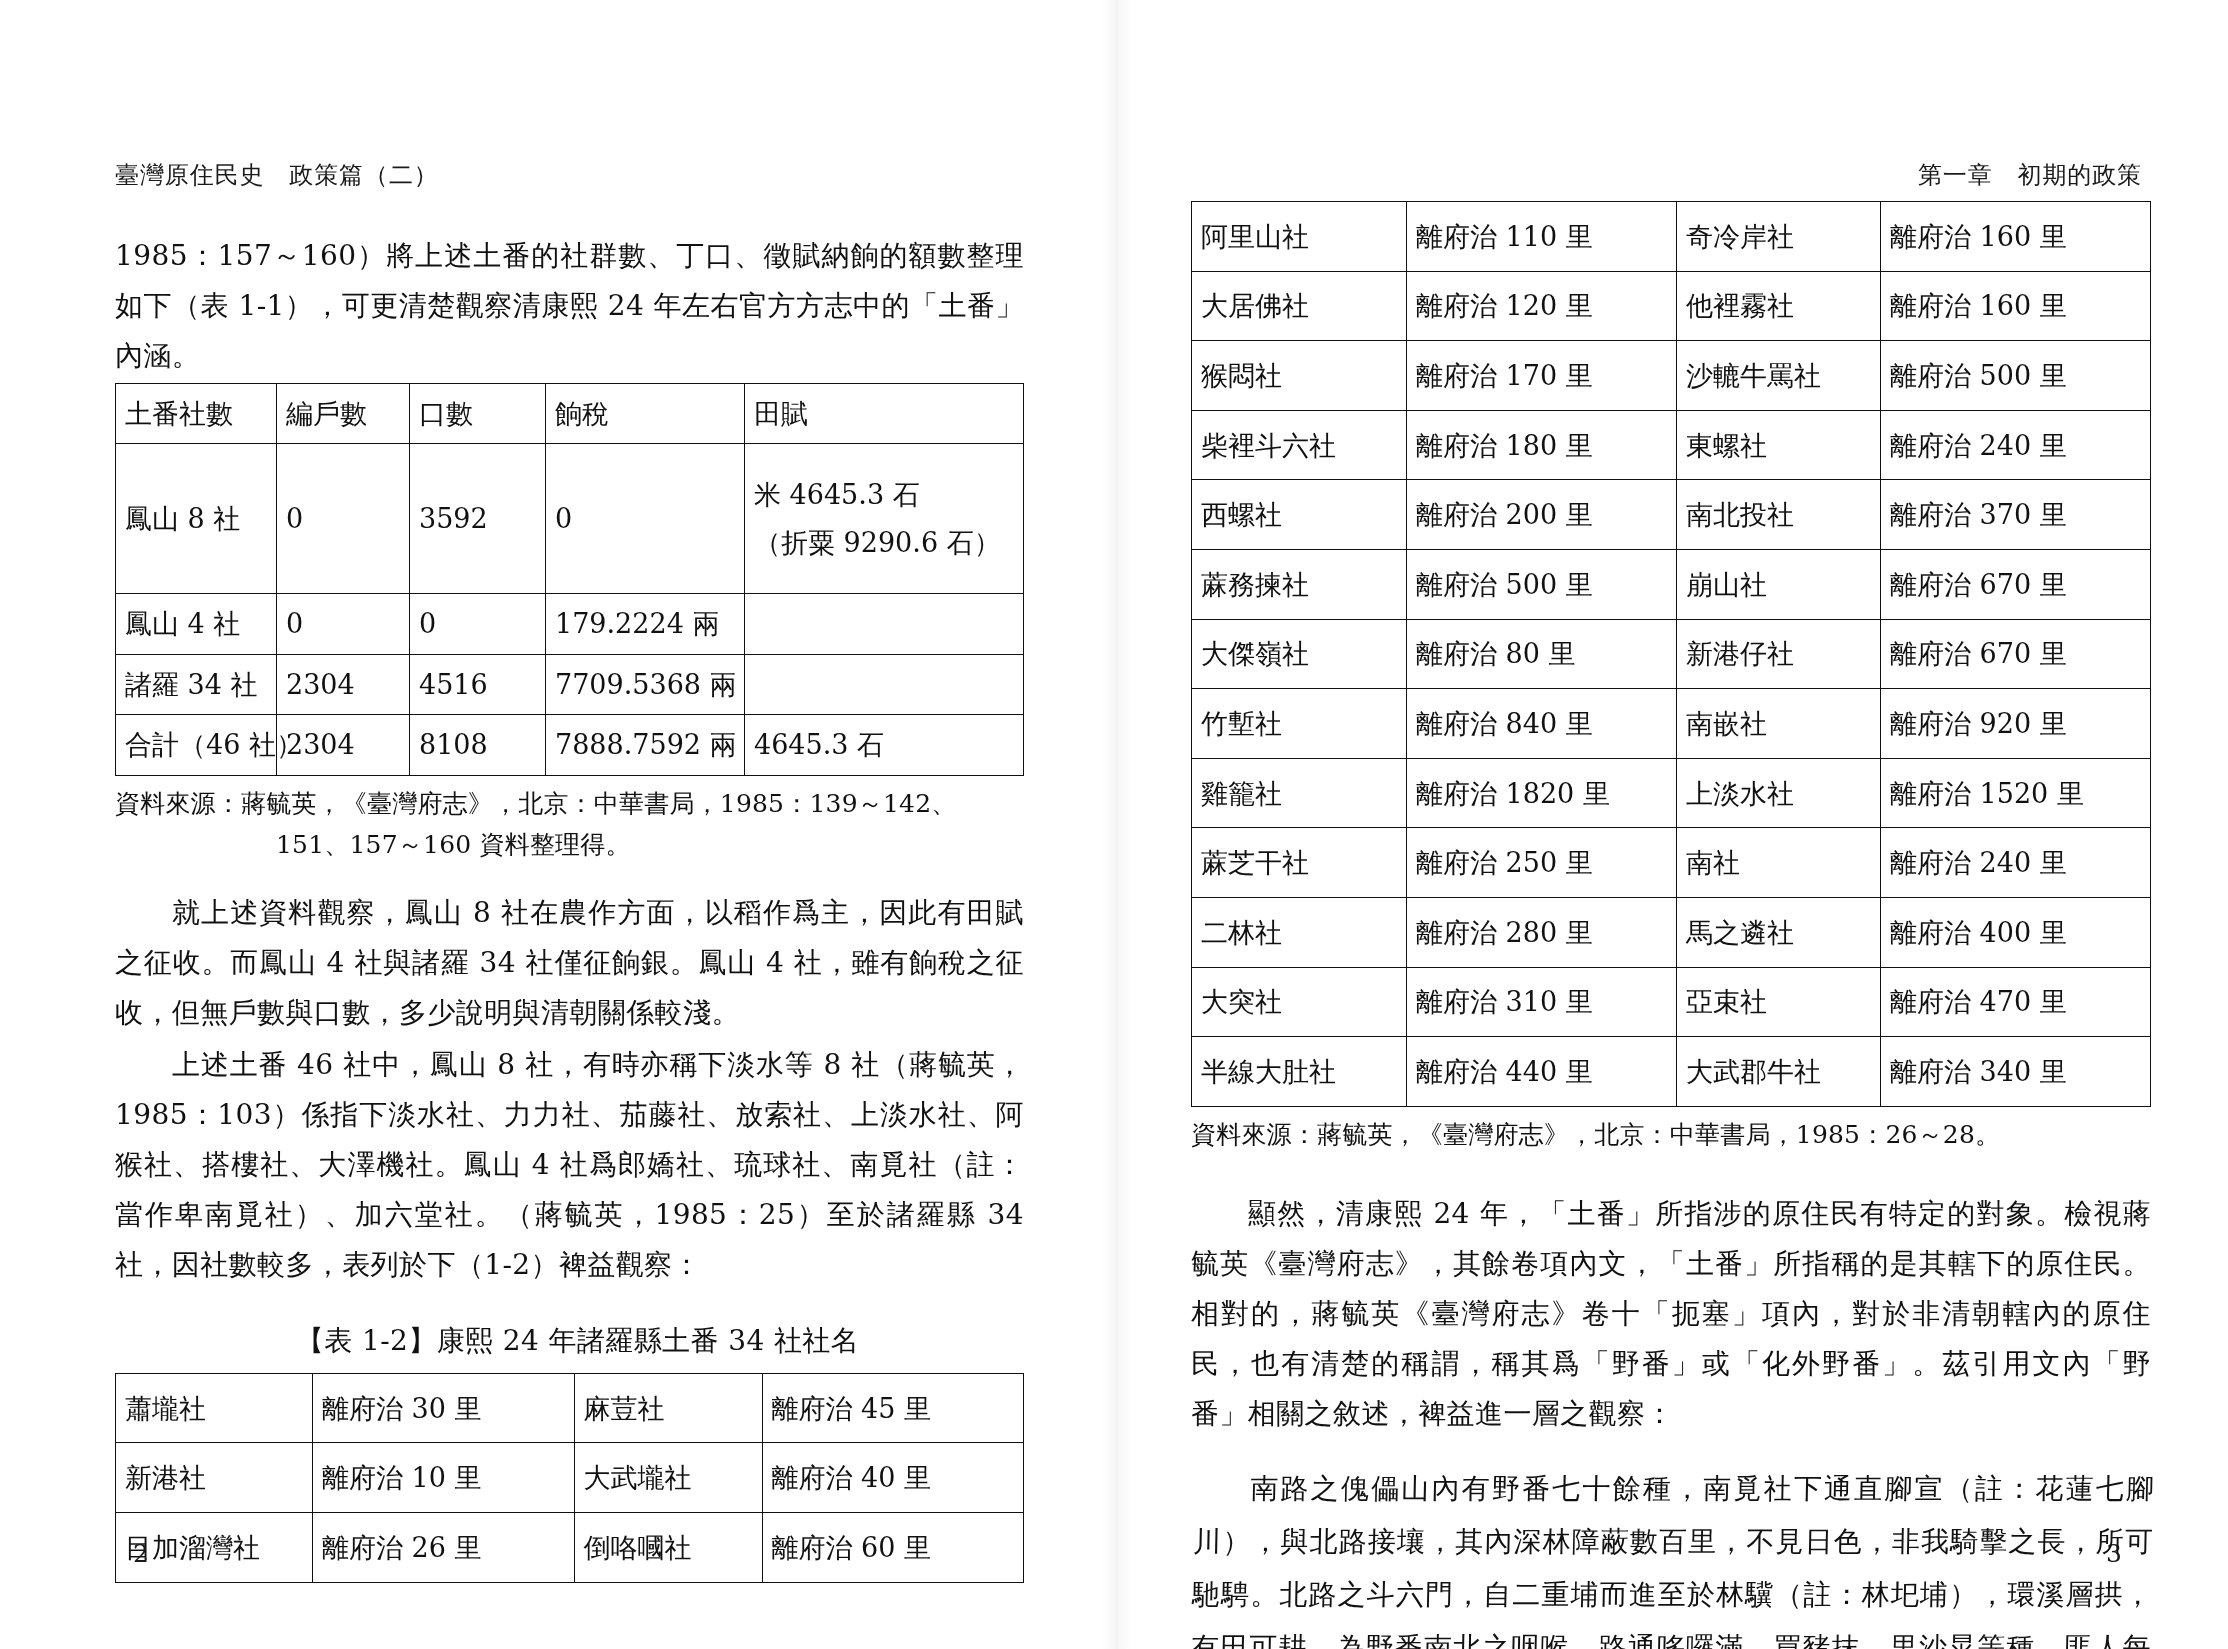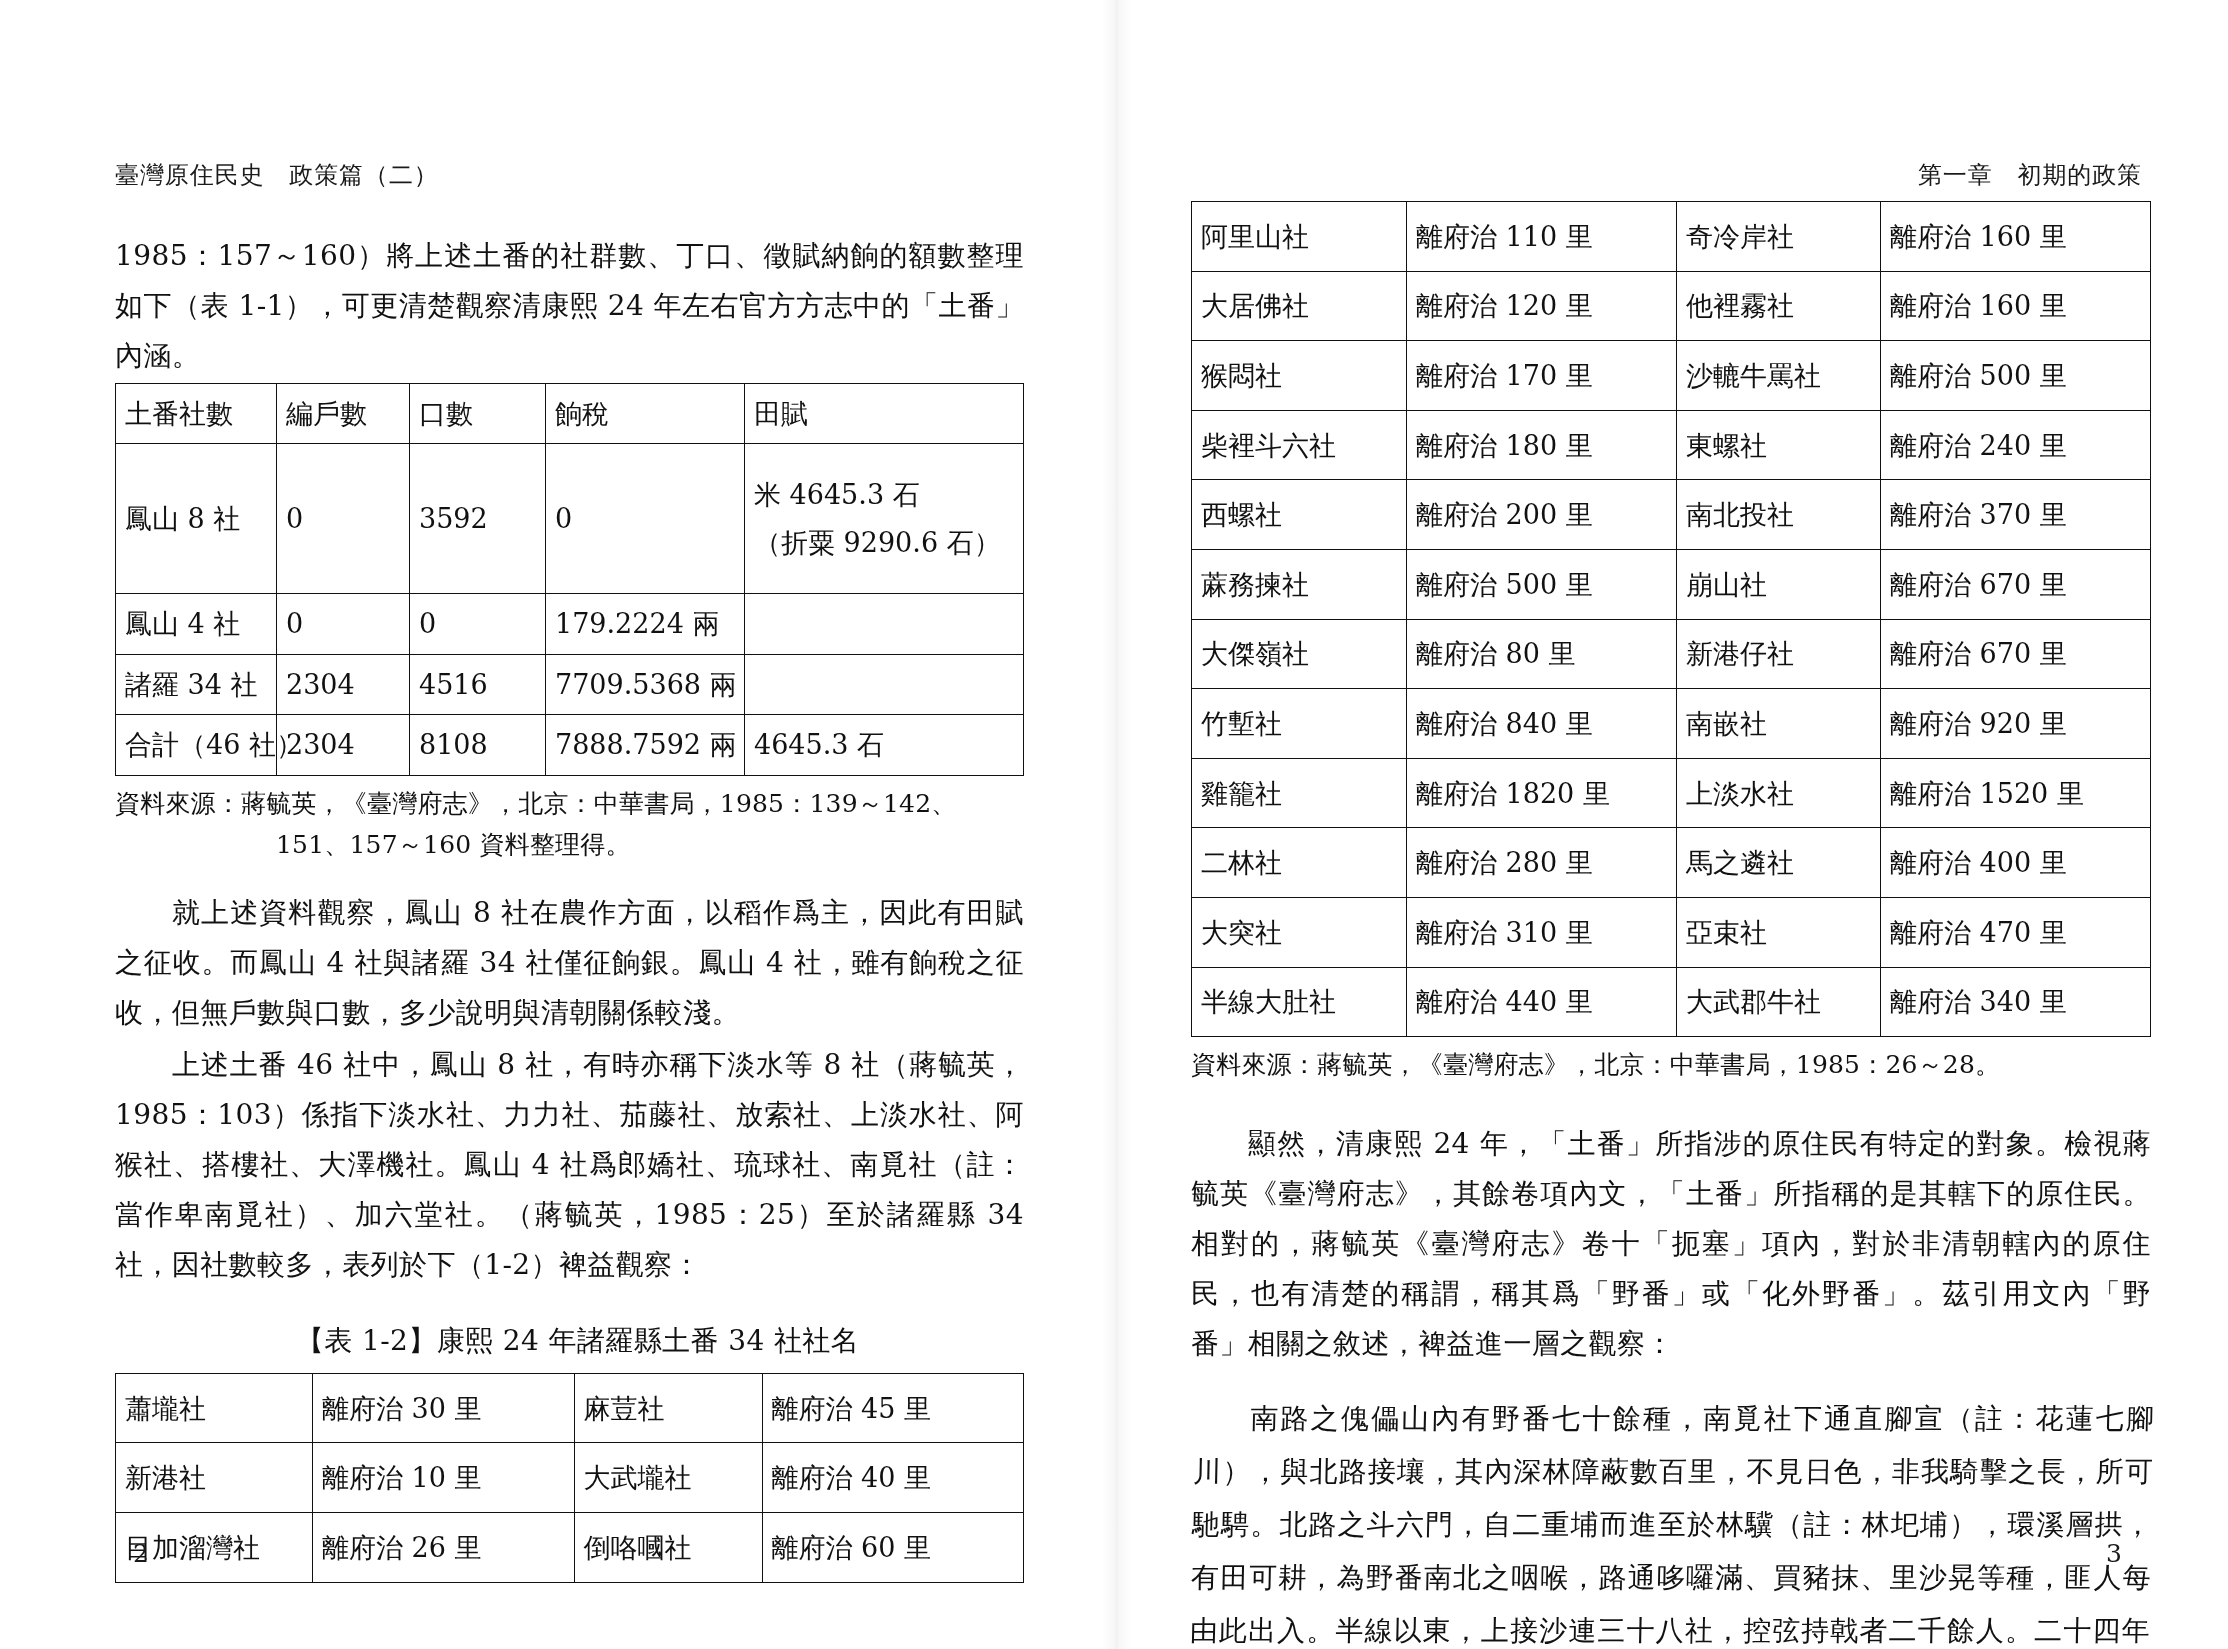--- a/index.html
+++ b/index.html
@@ -322,20 +322,26 @@
             <td class="tl">南嵌社</td>
             <td class="tl">離府治 920 里</td>
           </tr>
           <tr>
             <td class="tl">雞籠社</td>
             <td class="tl">離府治 1820 里</td>
             <td class="tl">上淡水社</td>
             <td class="tl">離府治 1520 里</td>
           </tr>
           <tr>
+            <td class="tl">蔴芝干社</td>
+            <td class="tl">離府治 250 里</td>
+            <td class="tl">南社</td>
+            <td class="tl">離府治 240 里</td>
+          </tr>
+          <tr>
             <td class="tl">二林社</td>
             <td class="tl">離府治 280 里</td>
             <td class="tl">馬之遴社</td>
             <td class="tl">離府治 400 里</td>
           </tr>
           <tr>
             <td class="tl">大突社</td>
             <td class="tl">離府治 310 里</td>
             <td class="tl">亞束社</td>
             <td class="tl">離府治 470 里</td>

